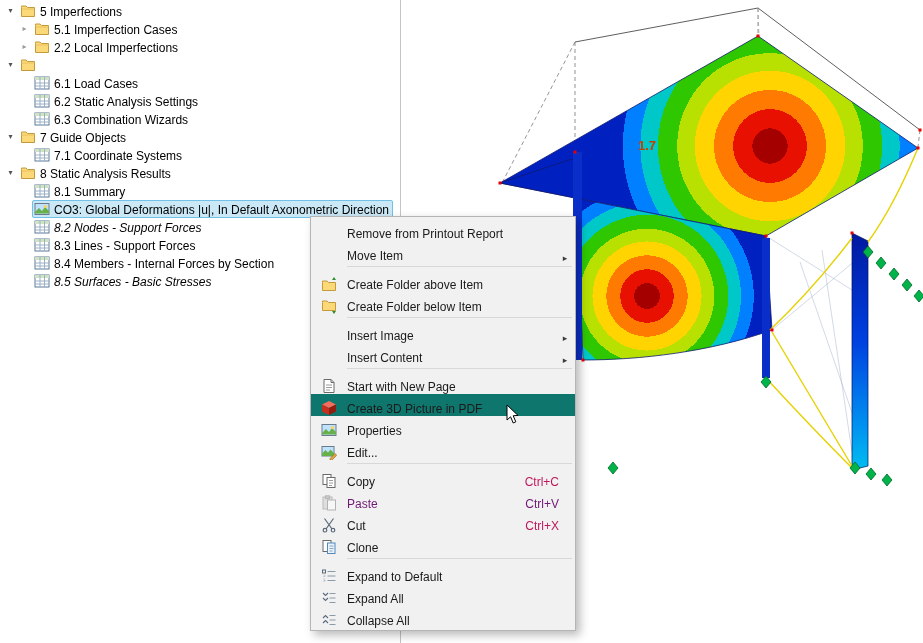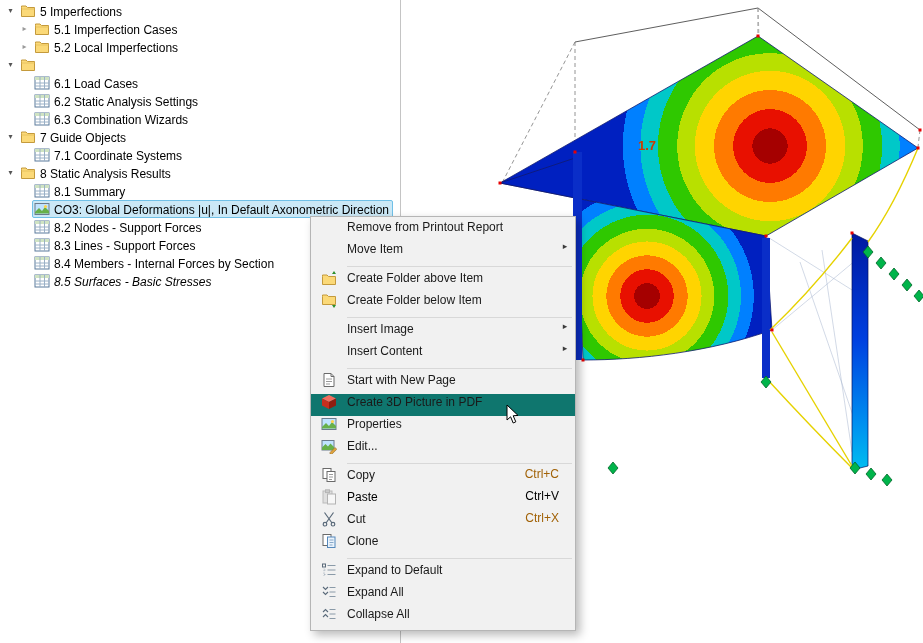--- a/index.html
+++ b/index.html
@@ -11,27 +11,27 @@
   #tree{position:absolute;left:0;top:2px;width:398px;z-index:2}
   .tree-row{display:flex;align-items:center;height:18px;white-space:nowrap;font-size:12px;color:#000;cursor:default}
   .chev{width:15px;flex:none;text-align:center;font-size:8px;color:#555;line-height:18px}
   .chev.right{color:#9a9a9a}
   .t-node{display:flex;align-items:center;height:18px;padding:0 3px 0 1px;border:1px solid transparent;border-radius:2px}
   .t-node.selected{background:#cbe8f6;border-color:#70c0e7}
   .icon{display:inline-flex;width:16px;height:16px;flex:none;align-items:center;justify-content:center}
   .t-ico{margin-right:4px}
   .t-label{padding-top:1px}
   #menu{position:absolute;left:310px;top:216px;width:266px;background:#f1f1f1;border:1px solid #b5b5b5;box-shadow:4px 4px 9px rgba(0,0,0,.28);padding:2px 0;z-index:50;font-size:12px;color:#1a1a1a}
-  .mi{display:flex;align-items:flex-start;height:22px;position:relative;padding-right:4px}
+  .mi{display:flex;align-items:flex-end;height:22px;position:relative;padding-right:4px}
   .mi .gutter{width:36px;flex:none;display:flex;align-items:center;justify-content:center}
   .mi .lbl{flex:1;padding-top:1px}
-  .mi .sc{color:#a16207;margin-right:12px}
+  .mi .sc{color:#be185d;margin-right:12px}
   .mi .sub{width:12px;text-align:center;font-size:9px;color:#3c3c3c}
   .mi.hl{background:#0f766e}
-  .mi.disabled .lbl,.mi.disabled .sc{color:#000000}
+  .mi.disabled .lbl,.mi.disabled .sc{color:#701a75}
   .mi.disabled .icon{opacity:.45;filter:grayscale(1)}
   .sep{height:1px;background:#d8d8d8;margin:3px 3px 3px 36px}
   #cursor{position:absolute;left:506px;top:404px;z-index:100}
   .def-label{font-size:13px;font-weight:bold;fill:#cc3a00;font-family:"Liberation Sans",sans-serif}
 </style>
 </head>
 <body>
 
 <div id="app">
 
@@ -172,21 +172,21 @@
       </div>
       <div class="tree-row" style="padding-left: 17px;">
         <span class="chev right">▸</span>
         <span class="t-node">
           <span class="icon t-ico">
             <svg width="16" height="16" viewBox="0 0 16 16">
               <path d="M1.5 4.5 V3 h4.5 l1.5 1.5 H14.5 v9 H1.5z" fill="#fbd978" stroke="#c49a3c"></path>
               <path d="M1.5 6 H14.5" stroke="#e8c35f" fill="none"></path>
             </svg>
           </span>
-          <span class="t-label">5.2 Local Imperfections</span>
+          <span class="t-label">2.2 Local Imperfections</span>
         </span>
       </div>
       <div class="tree-row" style="padding-left: 3px;">
         <span class="chev down">▾</span>
         <span class="t-node">
           <span class="icon t-ico">
             <svg width="16" height="16" viewBox="0 0 16 16">
               <path d="M1.5 4.5 V3 h4.5 l1.5 1.5 H14.5 v9 H1.5z" fill="#fbd978" stroke="#c49a3c"></path>
               <path d="M1.5 6 H14.5" stroke="#e8c35f" fill="none"></path>
             </svg>
@@ -288,21 +288,21 @@
           <span class="icon t-ico">
             <svg width="16" height="16" viewBox="0 0 16 16">
               <rect x="1" y="2.5" width="14" height="11" fill="#bfe3ff" stroke="#6b7b8c"></rect>
               <path d="M1 11 l4-4 3 3 3-4 4 4 v2.5 H1z" fill="#67b04a"></path>
               <circle cx="11.5" cy="5.5" r="1.6" fill="#ffd34d"></circle>
             </svg>
           </span>
           <span class="t-label">CO3: Global Deformations |u|, In Default Axonometric Direction</span>
         </span>
       </div>
-      <div class="tree-row" style="padding-left: 17px;">
+      <div class="tree-row" style="padding-left: 17px; font-style: italic;">
         <span class="chev none"></span>
         <span class="t-node">
           <span class="icon t-ico">
             <svg width="16" height="16" viewBox="0 0 16 16">
               <rect x="1" y="2" width="14" height="12" fill="#fff" stroke="#5b7b9c"></rect>
               <rect x="1" y="2" width="14" height="3" fill="#cfe3c2"></rect>
               <path d="M1 8 H15 M1 11 H15 M6 2 V14 M10.5 2 V14" stroke="#9ab0c6" fill="none"></path>
             </svg>
           </span>
           <span class="t-label">8.2 Nodes - Support Forces</span>

